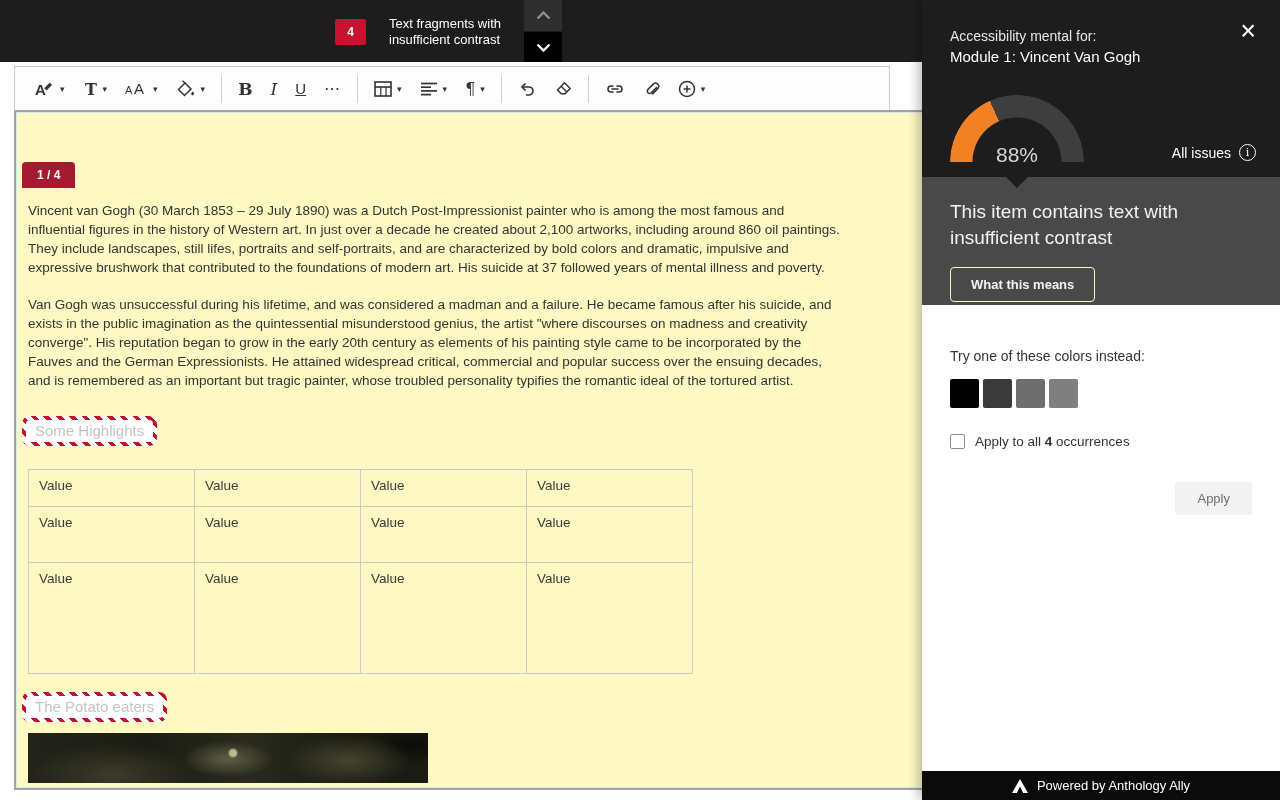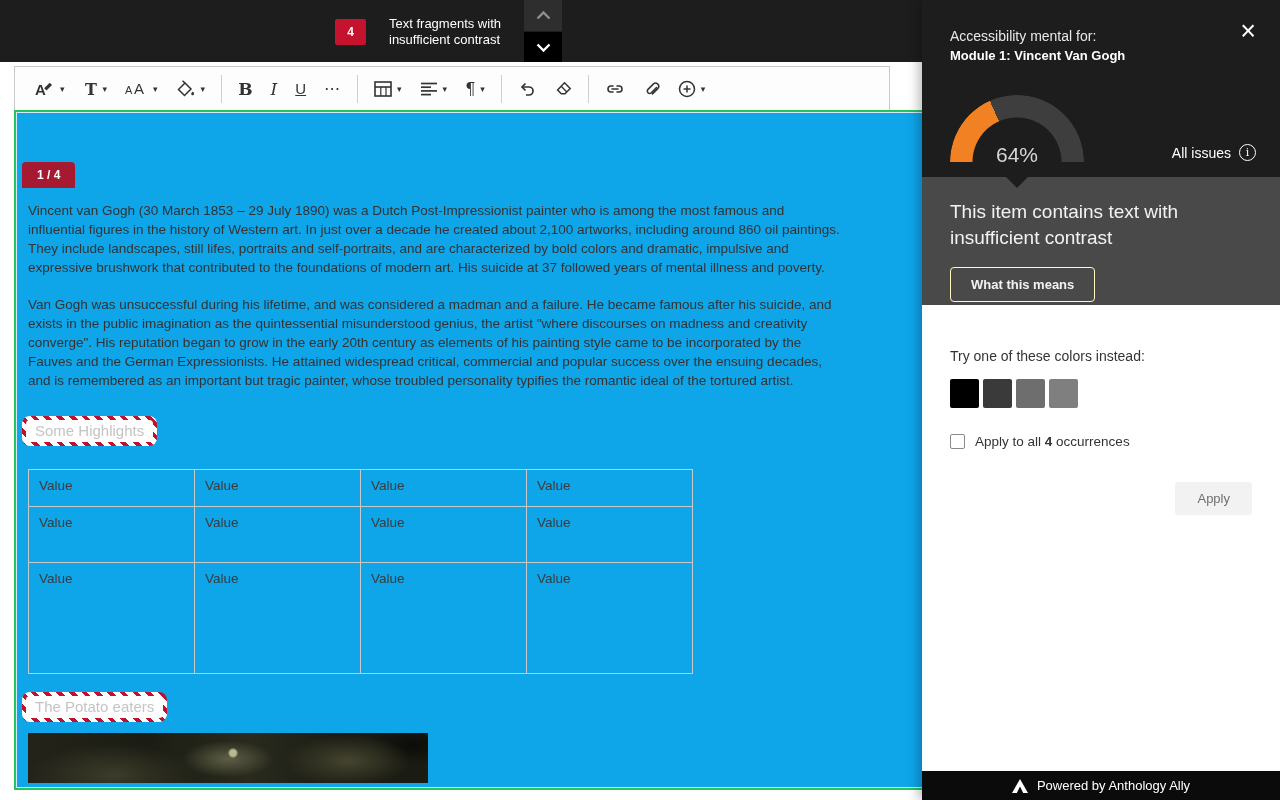--- a/index.html
+++ b/index.html
@@ -26,22 +26,22 @@
     color:#333; cursor:pointer; border-radius:3px; }
   .tb-btn svg { display:block; }
   .glyph-b { font-family:"DejaVu Serif",serif; font-weight:bold; font-size:17px; }
   .glyph-i { font-family:"DejaVu Serif",serif; font-style:italic; font-size:17px; }
   .glyph-u { font-size:15px; text-decoration:underline; }
   .glyph-more { font-size:16px; letter-spacing:1px; }
   .glyph-para { font-family:"DejaVu Serif",serif; font-size:16px; }
   .caret::after { content:"▾"; font-size:9px; color:#333; margin-left:2px; }
   .tb-sep { width:1px; height:28px; background:#cfcfcf; margin:0 7px; }
 
-  .content { position:absolute; left:14px; top:110px; width:981px; height:680px; background:#0ea5e9;
-    border:2px solid #22c55e; box-shadow:0 0 0 1px #d6eaf5 inset; padding:0 0 0 12px; overflow:hidden; }
+  .content { position:absolute; left:14px; top:110px; width:981px; height:680px; background:#fef9c3;
+    border:2px solid #a3a3a3; box-shadow:0 0 0 1px #d6eaf5 inset; padding:0 0 0 12px; overflow:hidden; }
 
   .flag-counter { display:table; margin:50px 0 0 -6px; background:#a51a30; color:#fff;
     font-size:12px; font-weight:bold; padding:6px 15px; border-radius:4px 4px 0 0; }
   .flag { display:table; margin-left:-6px; border-radius:8px; padding:4px;
     background:repeating-linear-gradient(45deg,#c0122d 0 4px,#ffffff 4px 9px); }
   .flag-inner { display:block; background:#fff; border-radius:4px; padding:2px 9px 3px; font-size:15px; color:#c4c4c4; }
 
   .para { width:812px; font-size:13.5px; line-height:19px; color:#333; margin:13px 0 0 0; }
   .para + .para { margin-top:18px; }
   .flag-h2 { margin-top:26px; }
@@ -62,21 +62,21 @@
       radial-gradient(ellipse 90px 38px at 320px 28px, #45452f 0%, rgba(30,30,20,0) 70%),
       radial-gradient(ellipse 60px 25px at 385px 12px, #0c0c09 0%, rgba(10,10,8,0) 80%),
       linear-gradient(90deg,#23231a,#1b1c13 30%,#2a2b1e 55%,#191a12 80%,#20211635);
     background-color:#191a12; }
 
   
   .panel { position:absolute; left:922px; top:0; width:358px; height:800px; background:#fff;
     box-shadow:-4px 0 10px rgba(0,0,0,.25); }
   .panel-dark { position:absolute; top:0; left:0; width:100%; height:177px; background:#1d1d1d; }
   .eyebrow { position:absolute; left:28px; top:28px; font-size:14px; color:#e8e8e8; }
-  .panel-title { position:absolute; left:28px; top:48px; font-size:13px; font-weight:bold; color:#fff; }
+  .panel-title { position:absolute; left:28px; top:48px; font-size:15px; font-weight:normal; color:#fff; }
   .close-btn { position:absolute; right:24px; top:18px; font-size:27px; line-height:27px; color:#fff; cursor:pointer; }
 
   .gauge { position:absolute; left:28px; top:95px; width:134px; height:82px; }
   .gauge-arc { position:absolute; left:0; top:0; width:134px; height:67px; overflow:hidden; }
   .gauge-arc::before { content:""; position:absolute; left:0; top:0; width:134px; height:134px; border-radius:50%;
     background:conic-gradient(from 270deg,#f28123 0deg 66deg,#3e3e3e 66deg 180deg,transparent 180deg 360deg);
     -webkit-mask:radial-gradient(circle at center,transparent 44px,#000 45px);
             mask:radial-gradient(circle at center,transparent 44px,#000 45px); }
   .gauge-value { position:absolute; left:0; top:48px; width:134px; text-align:center;
     font-size:21px; color:#d6d6d6; }
@@ -261,21 +261,21 @@
   </div>
 </div>
 
 <div class="panel">
   <div class="panel-dark">
     <div class="eyebrow">Accessibility mental for:</div>
     <div class="panel-title">Module 1: Vincent Van Gogh</div>
     <div class="close-btn">×</div>
     <div class="gauge">
       <div class="gauge-arc"></div>
-      <div class="gauge-value">64%</div>
+      <div class="gauge-value">88%</div>
     </div>
     <div class="all-issues">
       <span>All issues</span>
       <span class="info-icon">i</span>
     </div>
     <div class="notch"></div>
   </div>
 
   <div class="issue-section">
     <div class="issue-msg">This item contains text with insufficient contrast</div>

